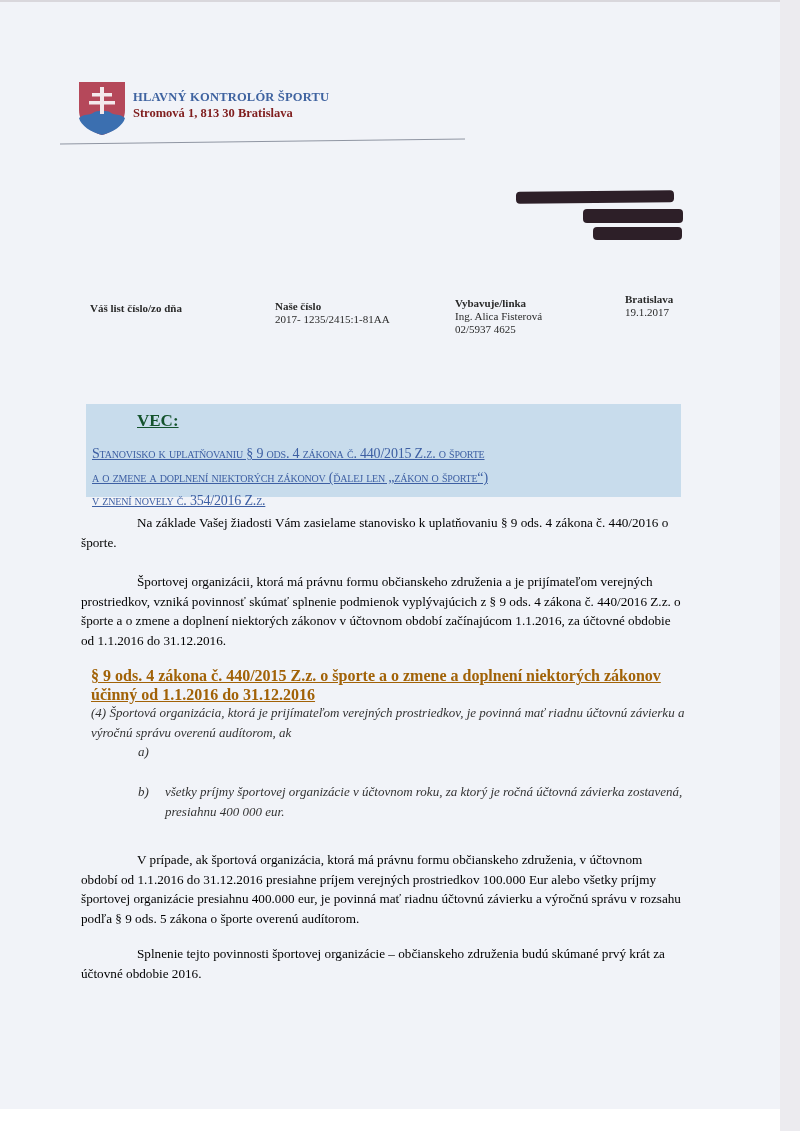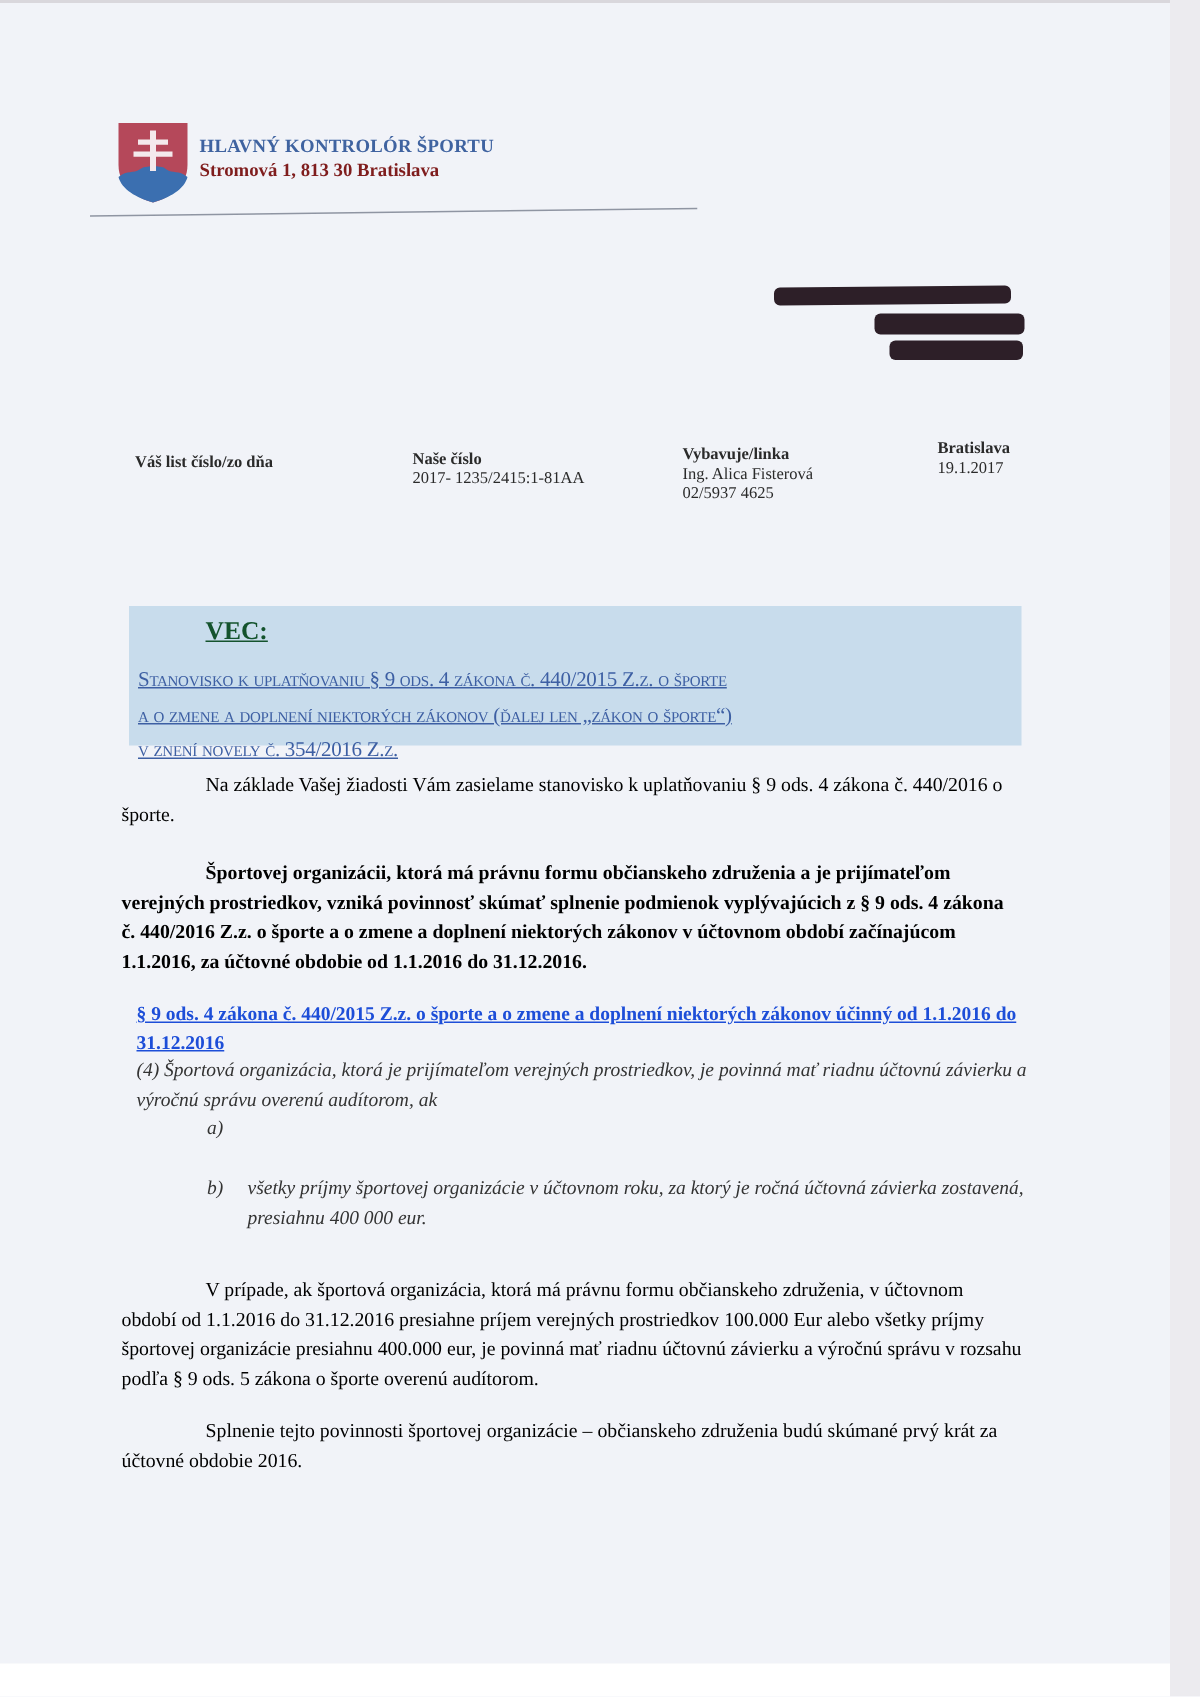--- a/index.html
+++ b/index.html
@@ -34,21 +34,21 @@
   .ref b { font-weight:bold; }
 
   
   .subject-box { left:86px; top:404px; width:595px; height:93px; background:#c8dcec; }
   .subject-title { left:92px; top:411px; font-size:17px; font-weight:bold; color:#14532d; text-decoration:underline;margin-left:45px; }
   .subject-line { left:92px; font-size:14px; color:#3d5fa3; text-decoration:underline; font-variant:small-caps; white-space:nowrap; letter-spacing:-0.2px;margin-top:15px; }
 
   
   .p { left:81px; width:600px; font-size:13.2px; line-height:19.6px; color:#000000; }
   .indent { text-indent:56px; }
-  .law-heading { left:91px; width:600px; font-size:13px; line-height:19px; font-weight:bold; color:#1d4ed8; text-decoration:underline; }
+  .law-heading { left:91px; width:600px; font-size:16px; line-height:19px; font-weight:bold; color:#a16207; text-decoration:underline; }
   .law-italic { left:91px; width:600px; font-size:13px; line-height:19.6px; font-style:italic; color:#333; }
   .list-item { left:165px; width:520px; font-size:13px; line-height:19.6px; font-style:italic; color:#333; }
   .list-marker { position:absolute; left:-27px; top:0; }
 </style>
 </head>
 <body>
 
 <div class="page-top-line"></div>
 <div class="page"></div>
 <div class="page-edge-right"></div>
@@ -85,21 +85,21 @@
   <span>19.1.2017</span>
 </div>
 
 <div class="abs subject-box"></div>
 <div class="abs subject-title">VEC:</div>
 <div class="abs subject-line" style="top:431px;">Stanovisko k uplatňovaniu § 9 ods. 4 zákona č. 440/2015 Z.z. o športe</div>
 <div class="abs subject-line" style="top:455px;">a o zmene a doplnení niektorých zákonov (ďalej len „zákon o športe“)</div>
 <div class="abs subject-line" style="top:478px;">v znení novely č. 354/2016 Z.z.</div>
 
 <div class="abs p indent" style="top:513px;">Na základe Vašej žiadosti Vám zasielame stanovisko k uplatňovaniu § 9 ods. 4 zákona č. 440/2016 o športe.</div>
-<div class="abs p indent" style="top:572px;font-weight:bold;">Športovej organizácii, ktorá má právnu formu občianskeho združenia a je prijímateľom verejných prostriedkov, vzniká povinnosť skúmať splnenie podmienok vyplývajúcich z § 9 ods. 4 zákona č. 440/2016 Z.z. o športe a o zmene a doplnení niektorých zákonov v účtovnom období začínajúcom 1.1.2016, za účtovné obdobie od 1.1.2016 do 31.12.2016.</div>
+<div class="abs p indent" style="top:572px;">Športovej organizácii, ktorá má právnu formu občianskeho združenia a je prijímateľom verejných prostriedkov, vzniká povinnosť skúmať splnenie podmienok vyplývajúcich z § 9 ods. 4 zákona č. 440/2016 Z.z. o športe a o zmene a doplnení niektorých zákonov v účtovnom období začínajúcom 1.1.2016, za účtovné obdobie od 1.1.2016 do 31.12.2016.</div>
 
 <div class="abs law-heading" style="top:666px;">§ 9 ods. 4 zákona č. 440/2015 Z.z. o športe a o zmene a doplnení niektorých zákonov účinný od 1.1.2016 do 31.12.2016</div>
 <div class="abs law-italic" style="top:703px;">(4) Športová organizácia, ktorá je prijímateľom verejných prostriedkov, je povinná mať riadnu účtovnú závierku a výročnú správu overenú audítorom, ak</div>
 
 <div class="abs list-item" style="top:742px;">
   <span class="list-marker">a)</span>
 </div>
 <div class="abs list-item" style="top:782px;">
   <span class="list-marker">b)</span>
   <span>všetky príjmy športovej organizácie v účtovnom roku, za ktorý je ročná účtovná závierka zostavená, presiahnu 400 000 eur.</span>

